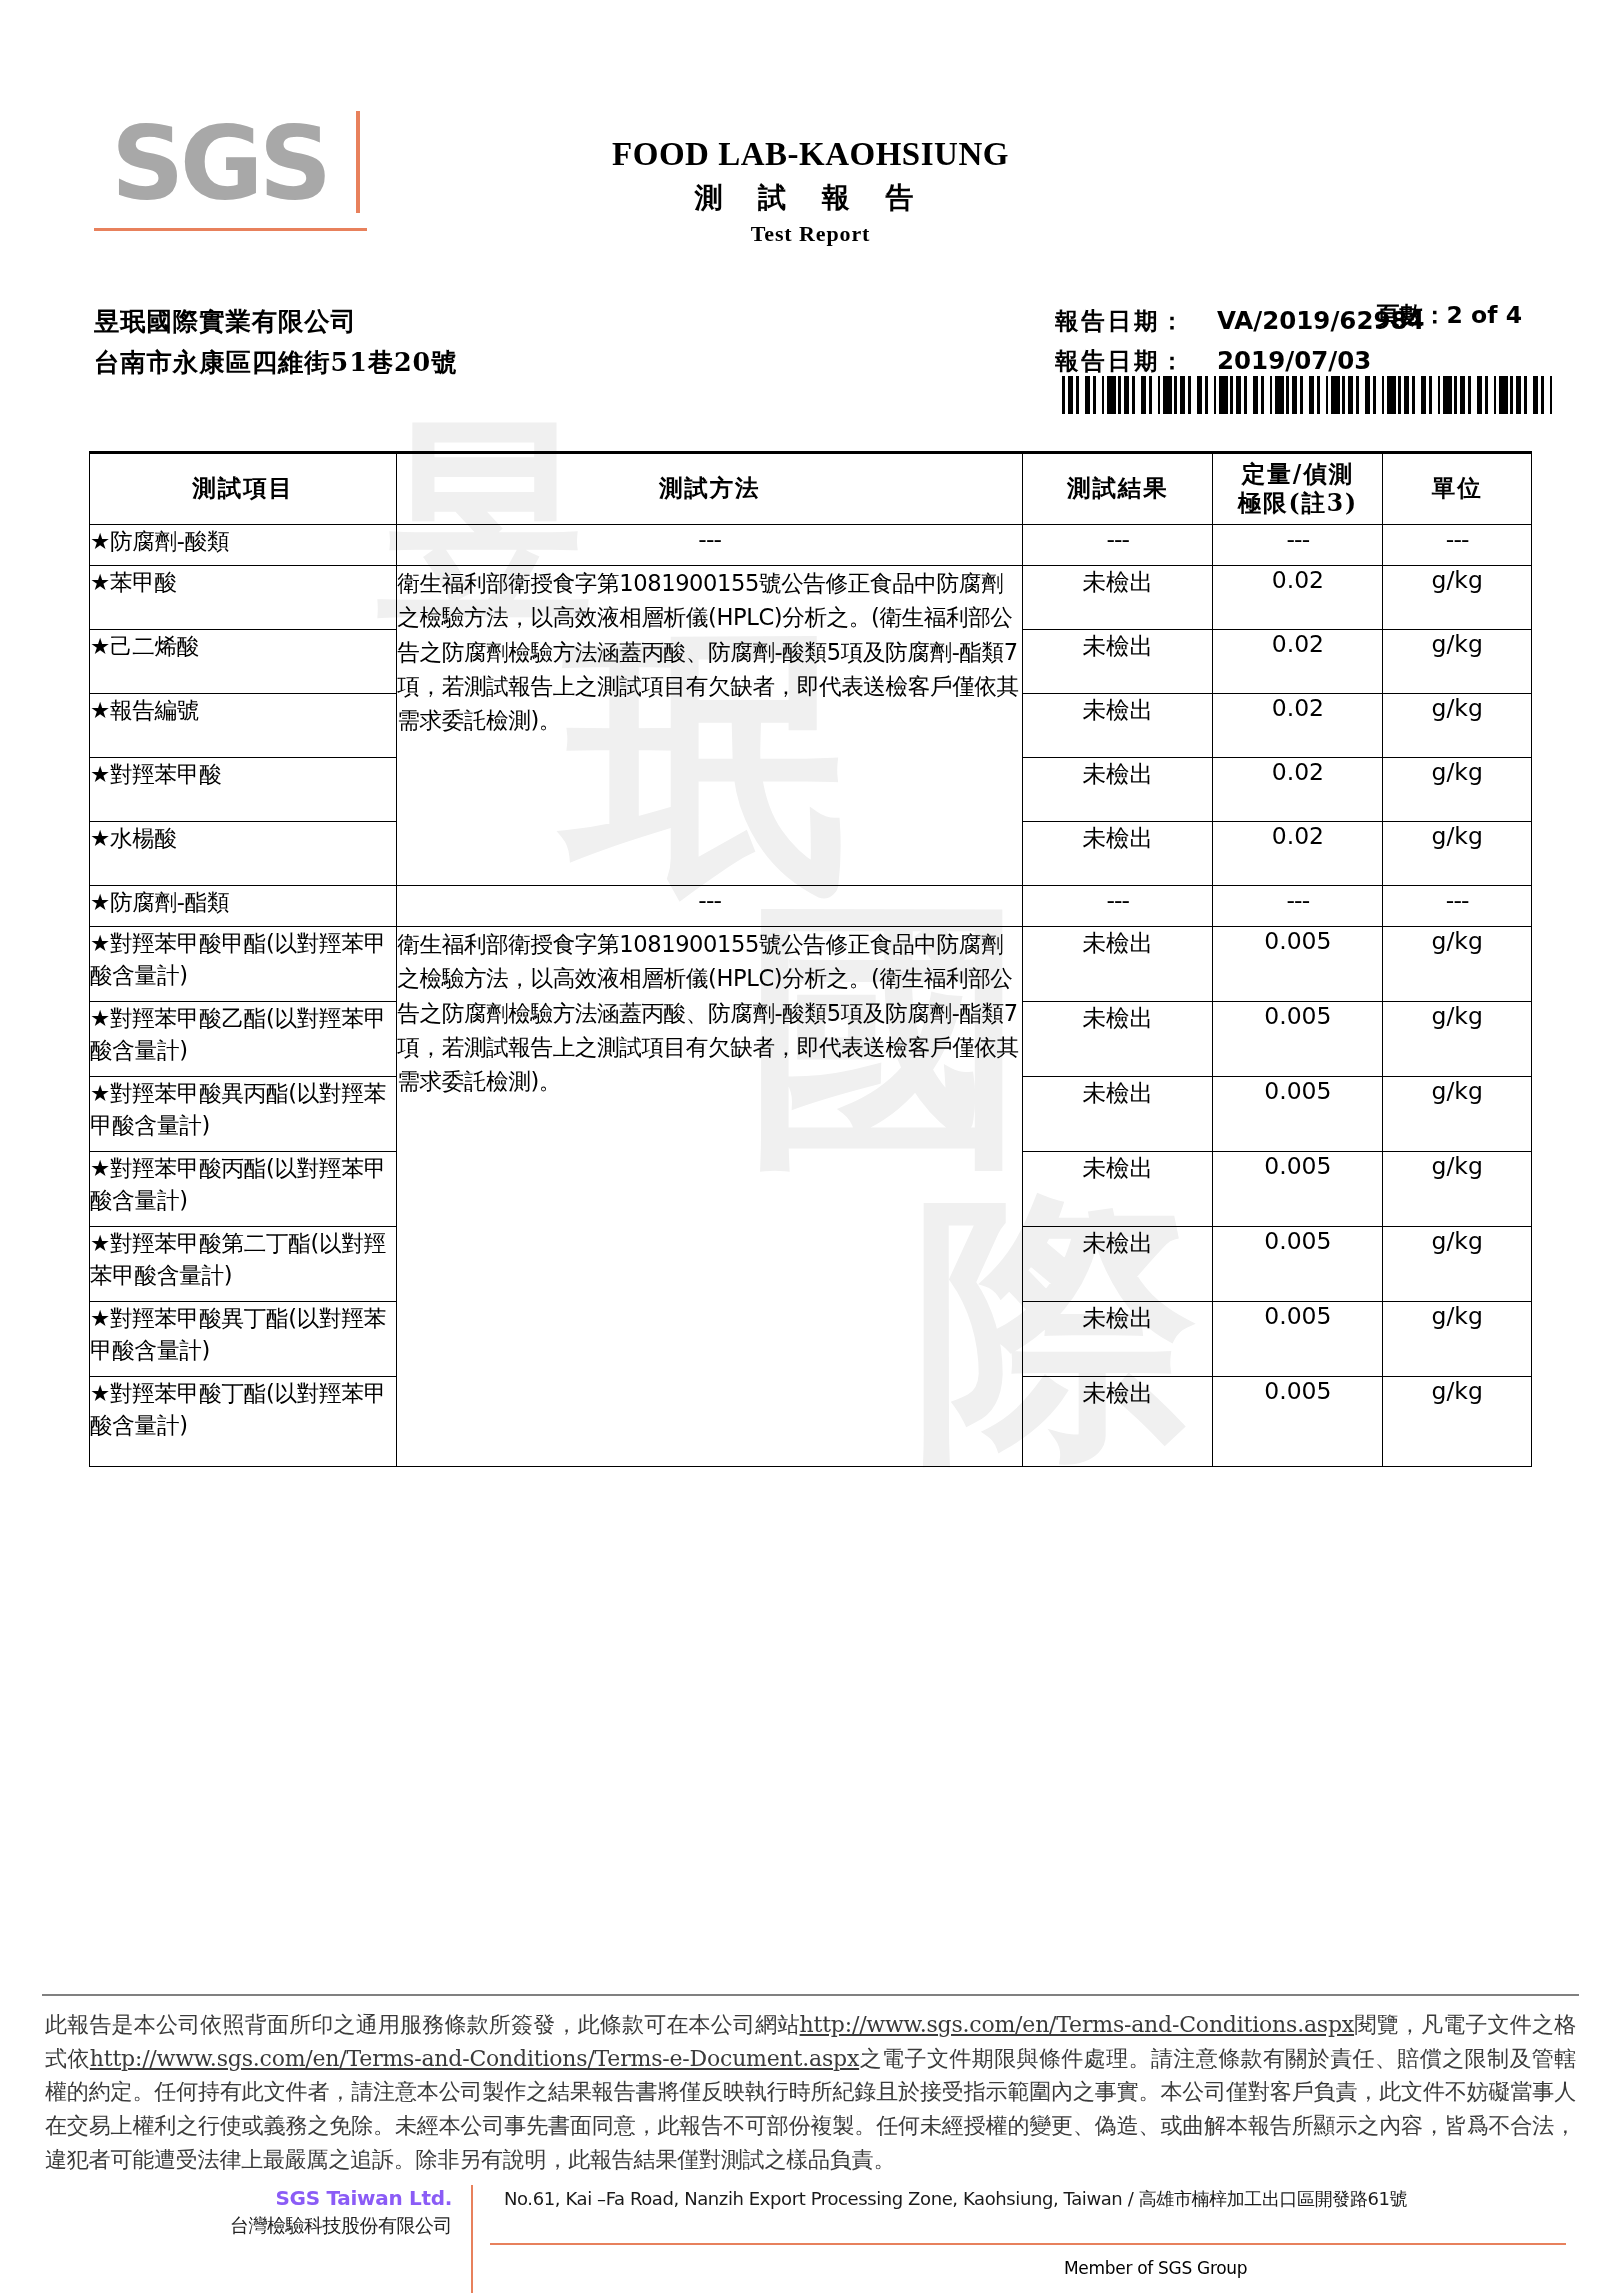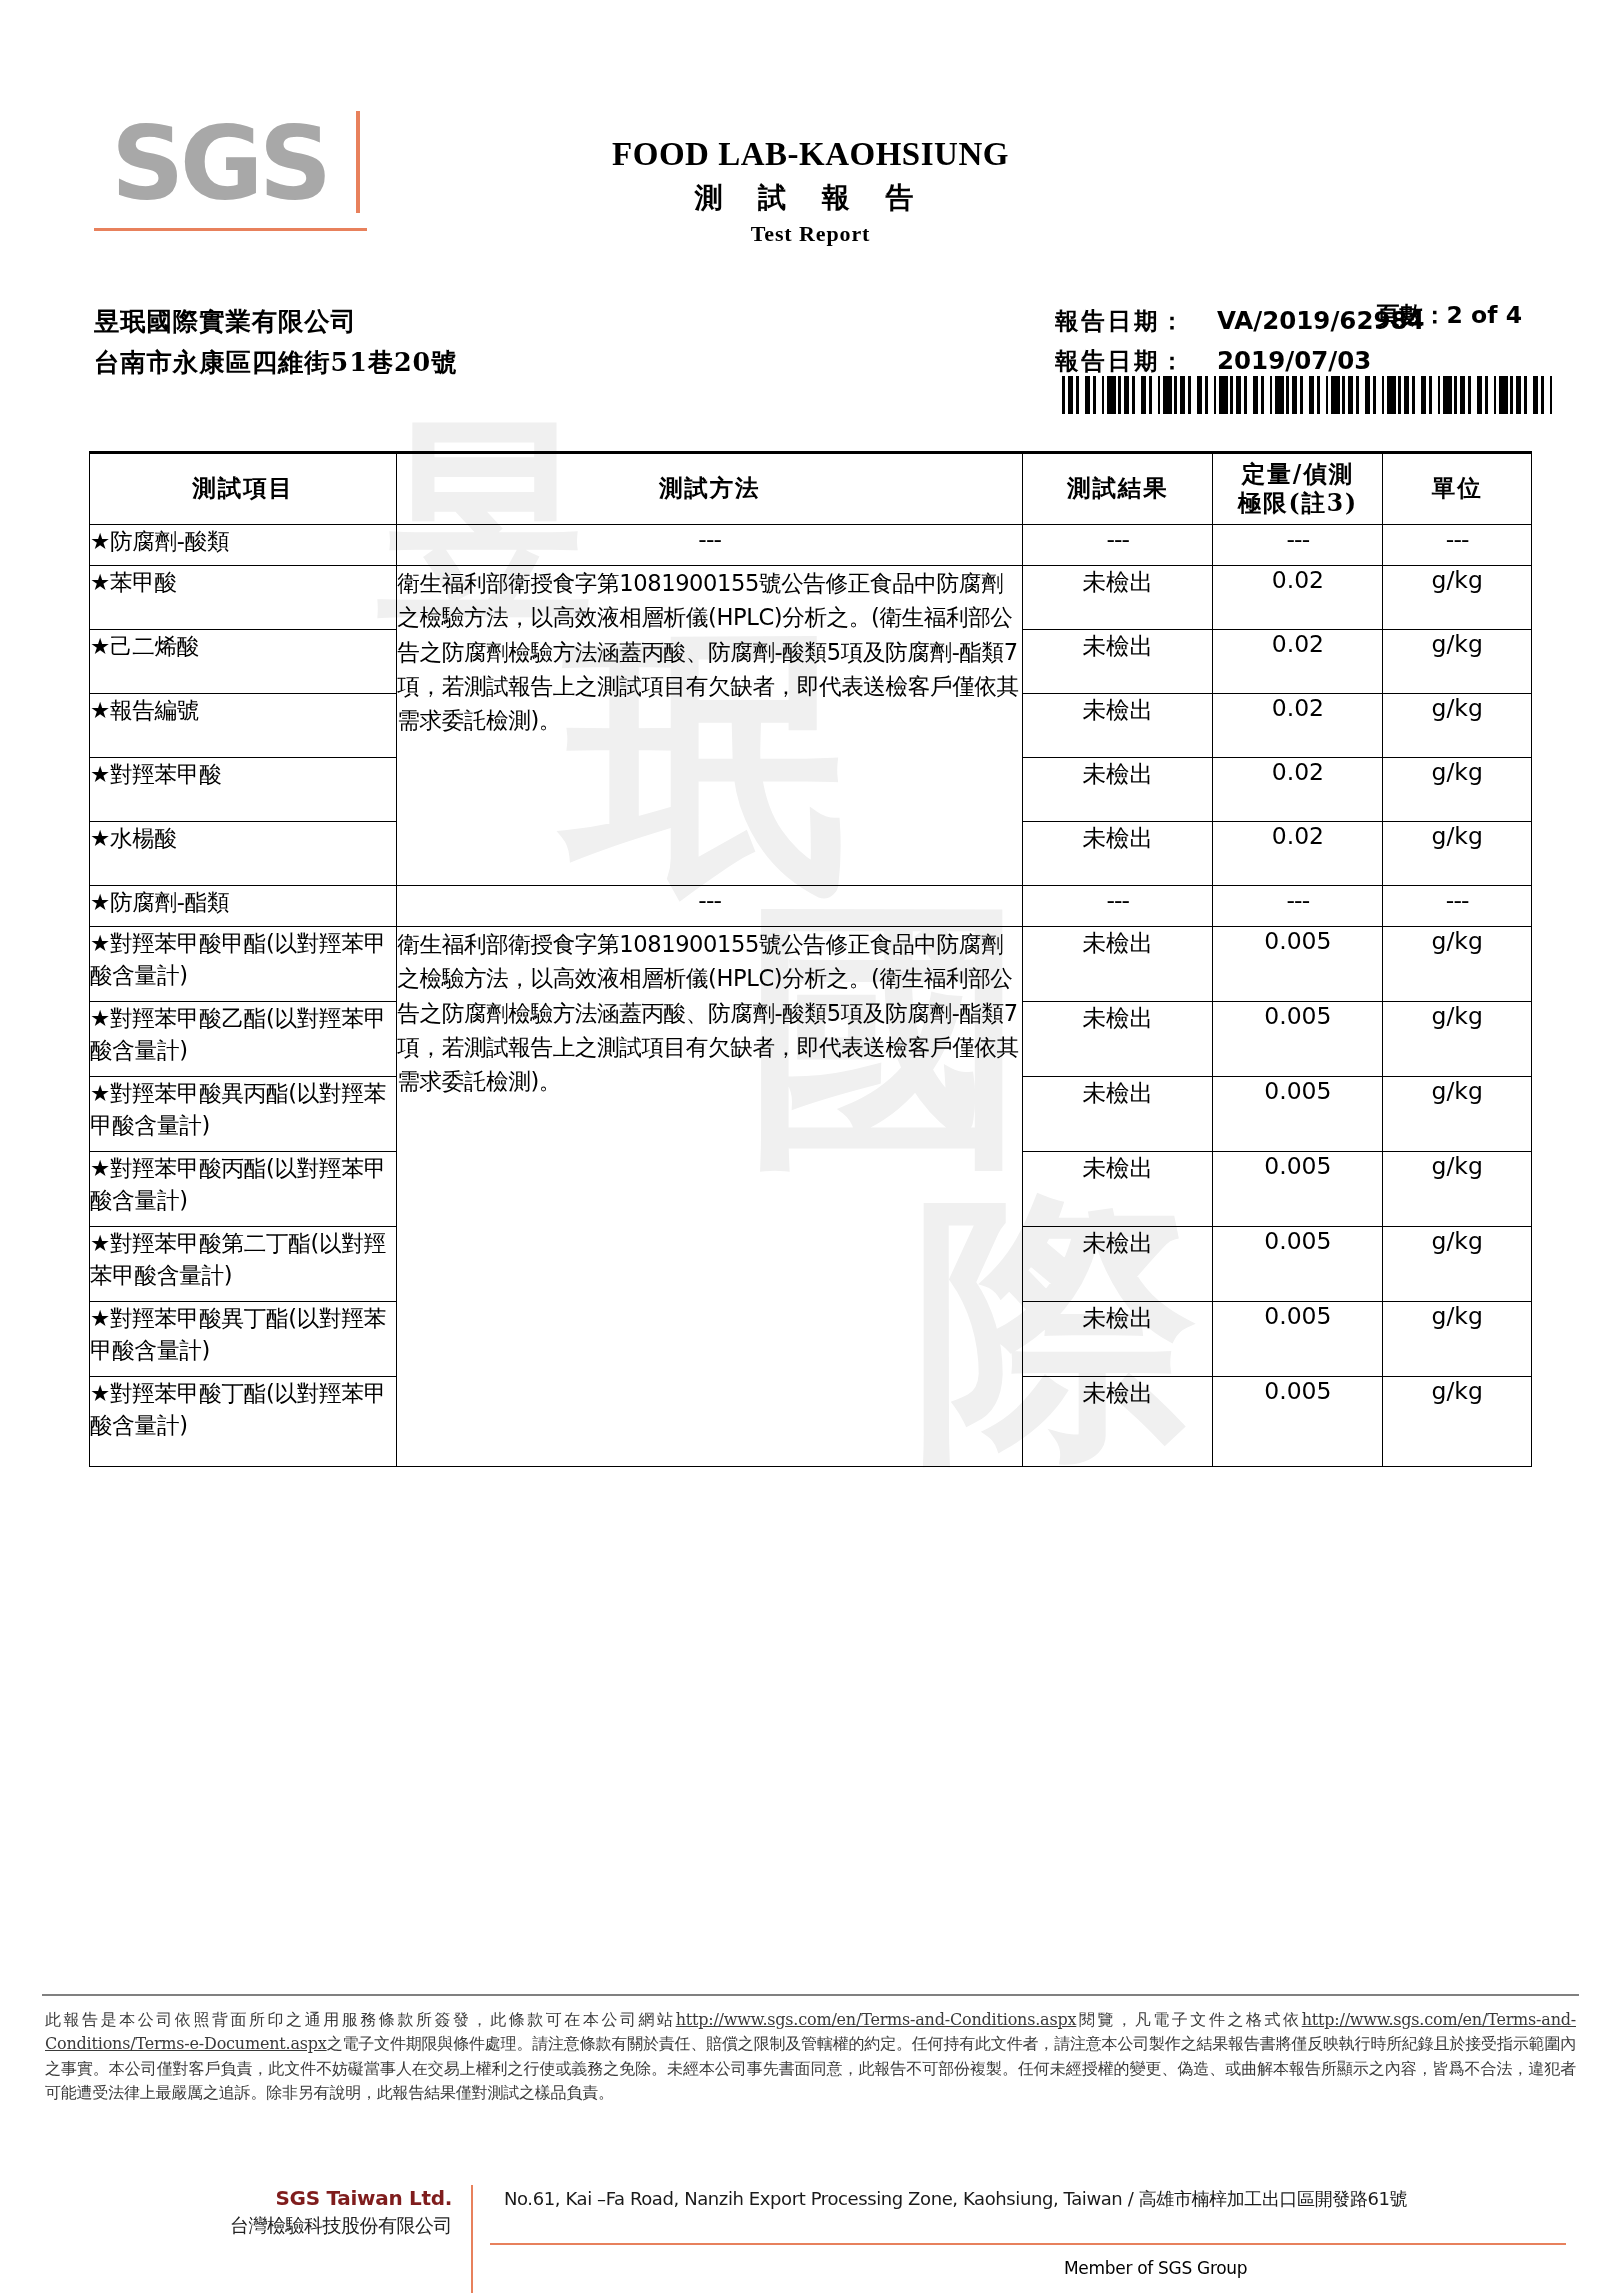--- a/index.html
+++ b/index.html
@@ -221,21 +221,21 @@
   
   .disc-rule {
     position: absolute;
     left: 42px; right: 42px; top: 1994px;
     height: 1.9px; background: #808080;
   }
   .disclaimer {
     position: absolute;
     left: 45px; right: 45px; top: 2008px;
     font-family: "DejaVu Serif", serif;
-    font-size: 16px;
+    font-size: 22px;
     line-height: 1.53;
     color: #3a3a3a;
     text-align: justify;
     letter-spacing: -0.2px;
   }
   .disclaimer u { text-decoration: underline; }
 
   
   .foot {
     position: absolute;
@@ -245,21 +245,21 @@
   .foot-left {
     position: absolute;
     left: 141px; top: 0;
     width: 311px;
     text-align: right;
   }
   .foot-sgs {
     font-family: "DejaVu Sans", sans-serif;
     font-weight: bold;
     font-size: 20px;
-    color: #7f1d1d;
+    color: #8b5cf6;
     line-height: 1.35;
     letter-spacing: -0.3px;
   }
   .foot-sgs-cn {
     font-family: "DejaVu Serif", serif;
     font-size: 19px;
     color: #222;
     line-height: 1.45;
     letter-spacing: -0.5px;
   }

